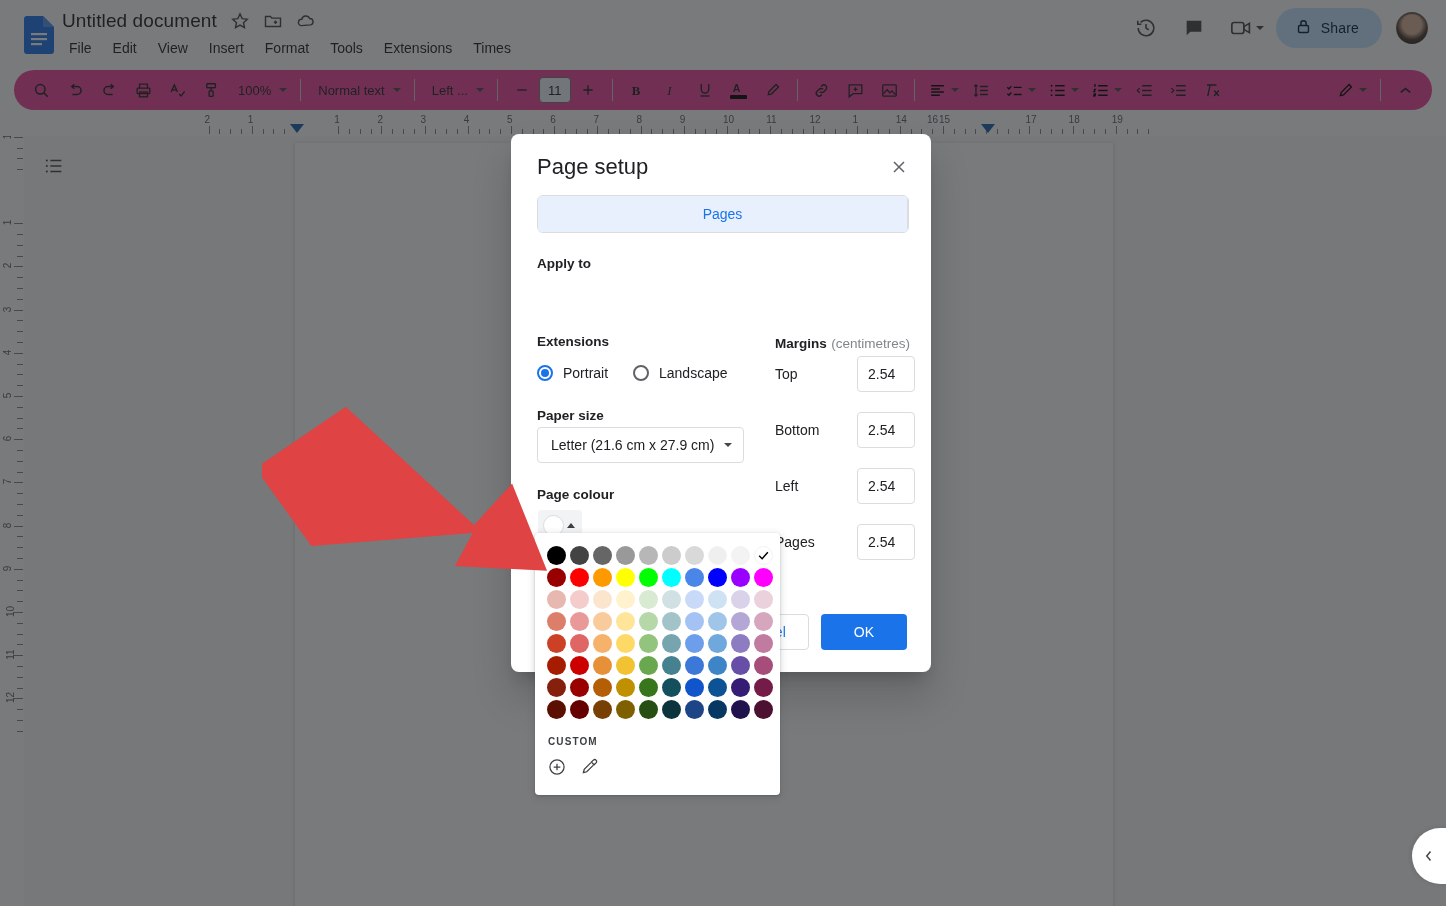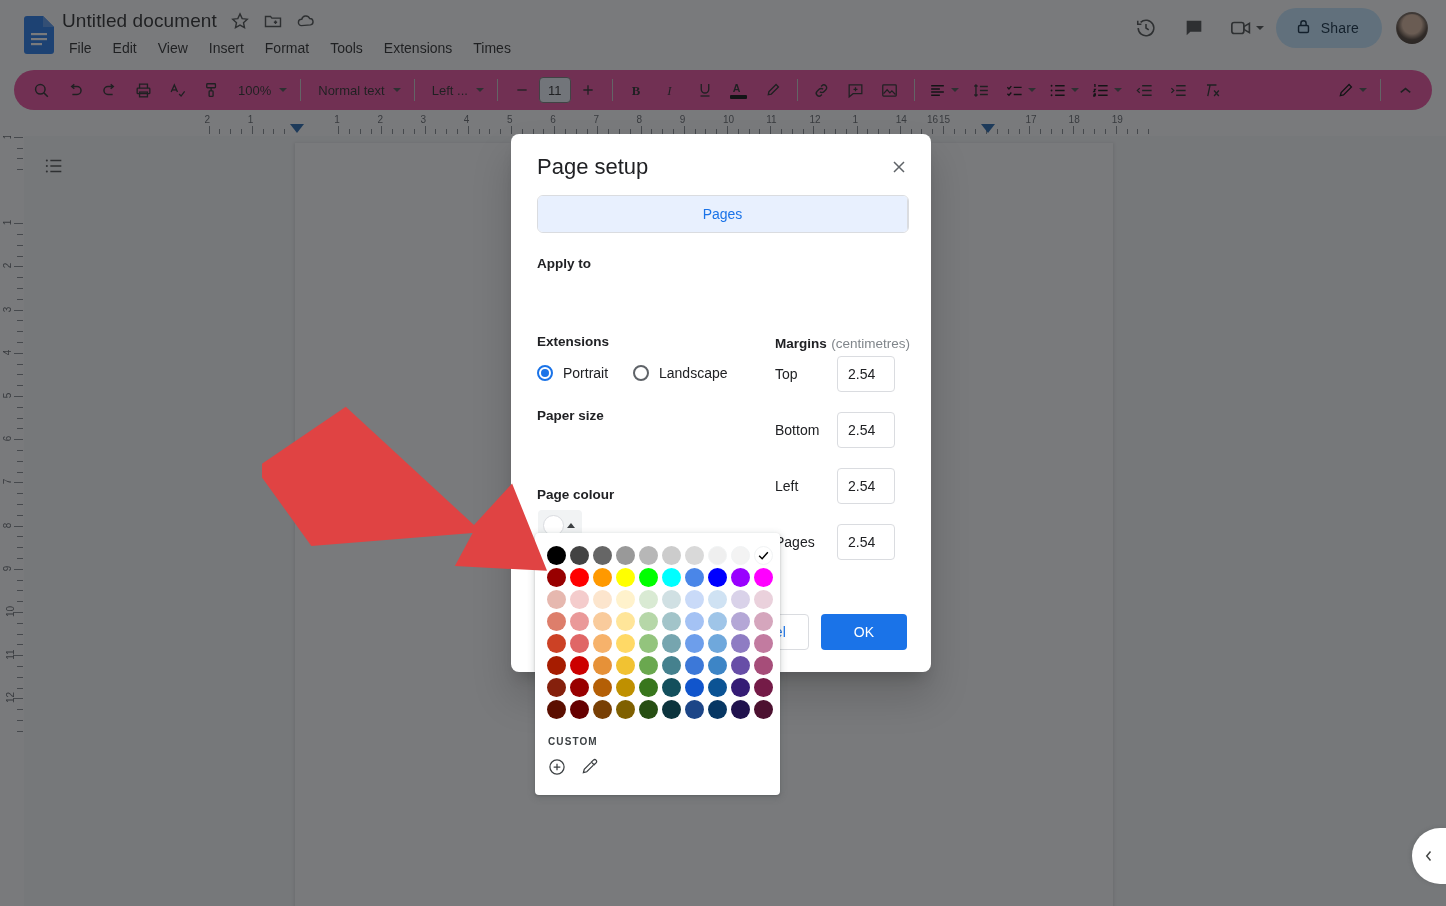--- a/index.html
+++ b/index.html
@@ -188,21 +188,21 @@
   .radio-row { position: absolute; display: flex; align-items: center; gap: 10px; }
   .radio {
     width: 16px; height: 16px; border-radius: 50%;
     border: 2px solid #5f6368; display: flex; align-items: center; justify-content: center;
   }
   .radio.on { border-color: #1a73e8; }
   .radio.on::after {
     content: ''; width: 8px; height: 8px; border-radius: 50%; background: #1a73e8;
   }
   .radio-lbl { font-size: 14px; color: #202124; }
-  .margin-row { position: absolute; display: flex; align-items: center; }
+  .margin-row { position: absolute; display: flex; align-items: center; gap: 20px; }
   .margin-lbl { font-size: 14px; color: #202124; width: 62px; }
   .margin-input {
     width: 58px; height: 36px; border: 1px solid #dadce0; border-radius: 4px;
     display: flex; align-items: center; padding-left: 10px;
     font-size: 14px; color: #202124; background: #fff;
   }
   .swatch-btn {
     position: absolute; left: 538px; top: 510px;
     width: 44px; height: 30px; border-radius: 4px; background: #f1f3f4;
     display: flex; align-items: center; gap: 3px; padding-left: 5px;
@@ -743,20 +743,24 @@
     <div class="radio-row" style="left:26px; top:231px;">
       <span class="radio on"></span>
       <span class="radio-lbl">Portrait</span>
     </div>
     <div class="radio-row" style="left:122px; top:231px;">
       <span class="radio"></span>
       <span class="radio-lbl">Landscape</span>
     </div>
 
     <div class="lbl" style="left:26px; top:274px;">Paper size</div>
+    <div class="select" style="left:26px; top:293px;">
+      <span>Letter (21.6 cm x 27.9 cm)</span>
+      <span class="caret"></span>
+    </div>
 
     <div class="lbl" style="left:26px; top:353px;">Page colour</div>
 
     <div style="position:absolute; left:264px; top:200px;">
       <span class="lbl" style="position:relative;">Margins</span>
       <span style="font-size:13.5px;color:#80868b;">(centimetres)</span>
     </div>
     <div class="margin-row" style="left:264px; top:222px;">
       <span class="margin-lbl">Top</span>
       <span class="margin-input">2.54</span>

